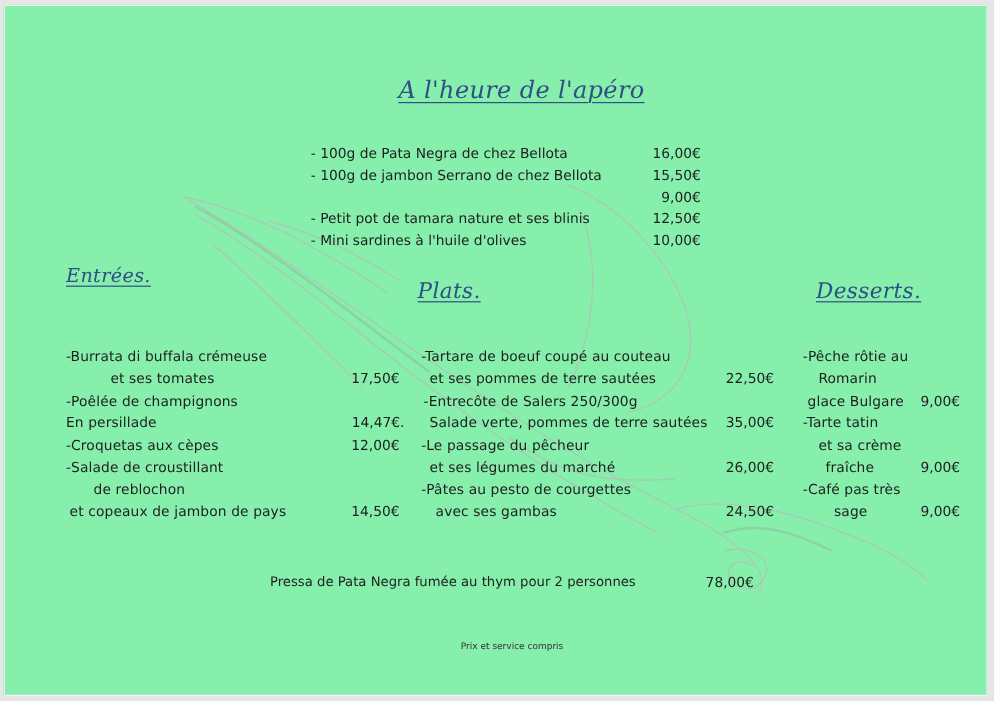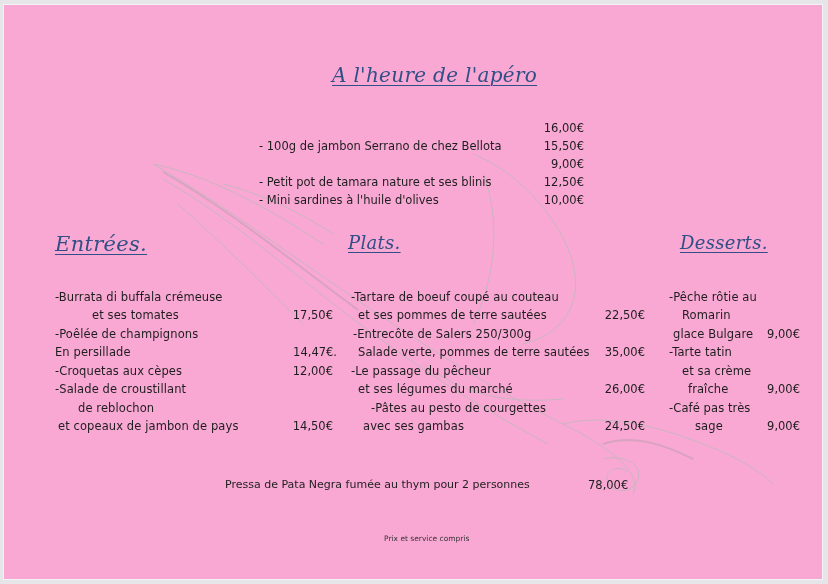--- a/index.html
+++ b/index.html
@@ -1,30 +1,30 @@
 <!DOCTYPE html>
 <html><head>
   <meta charset="utf-8">
   <style>
     * { box-sizing: border-box; margin: 0; padding: 0; }
     html, body { width: 828px; height: 584px; background: #e6e6e8; overflow: hidden; }
     body { position: relative; font-family: "DejaVu Sans", sans-serif; color: #1e1e1e; }
     .page {
       position: absolute; left: 3px; top: 4px; width: 820px; height: 576px;
-      background: #f9a8d4; overflow: hidden;
+      background: #86efac; overflow: hidden;
       box-shadow: inset 0 0 0 1px #f2f2f2;
     }
     .sketch { position: absolute; left: 0; top: 0; width: 820px; height: 576px; pointer-events: none; }
     .hdr {
       position: absolute; font-family: "DejaVu Serif", serif; font-style: italic;
       color: #2f4f86; text-decoration: underline; text-decoration-thickness: 1px;
       text-underline-offset: 3px; letter-spacing: 0.3px; white-space: nowrap;
     }
     .hdr-apero { left: 329px; top: 59px; font-size: 20px; }
-    .hdr-entrees { left: 52px; top: 228px; font-size: 21px; }
+    .hdr-entrees { left: 52px; top: 216px; font-size: 16px; }
     .hdr-plats { left: 345px; top: 228px; font-size: 18px; }
     .hdr-desserts { left: 677px; top: 228px; font-size: 18px; }
 
     .t { position: absolute; font-size: 11.5px; white-space: nowrap; line-height: 14px; letter-spacing: 0.1px; }
     .p { position: absolute; font-size: 11.5px; white-space: nowrap; line-height: 14px; text-align: right; }
 
     .apero-line { position: absolute; left: 256px; width: 325px; height: 18px; font-size: 11.5px; line-height: 14px; }
     .apero-line .lbl { position: absolute; left: 0; top: 0; white-space: nowrap; }
     .apero-line .pr { position: absolute; right: 0; top: 0; white-space: nowrap; }
 
@@ -53,20 +53,21 @@
     <g fill="none" stroke="#9a9a9a" stroke-width="2" opacity="0.35">
       <path d="M160 168 C 230 208, 295 262, 355 306"></path>
       <path d="M600 440 C 630 430, 660 440, 690 455"></path>
     </g>
   </svg>
 
   <div class="hdr hdr-apero">A l'heure de l'apéro</div>
 
   <div>
     <div class="apero-line" style="top:117px">
+      <span class="lbl">- 100g de Pata Negra de chez Bellota</span>
       <span class="pr">16,00€</span>
     </div>
     <div class="apero-line" style="top:135px">
       <span class="lbl">- 100g de jambon Serrano de chez Bellota</span>
       <span class="pr">15,50€</span>
     </div>
     <div class="apero-line" style="top:153px">
       <span class="pr">9,00€</span>
     </div>
     <div class="apero-line" style="top:171px">
@@ -99,21 +100,21 @@
   <div>
     <div class="t" style="left:348px;top:286px">-Tartare de boeuf coupé au couteau</div>
     <div class="t" style="left:355px;top:304px">et ses pommes de terre sautées</div>
     <div class="p" style="right:178px;top:304px">22,50€</div>
     <div class="t" style="left:350px;top:323px">-Entrecôte de Salers 250/300g</div>
     <div class="t" style="left:355px;top:341px">Salade verte, pommes de terre sautées</div>
     <div class="p" style="right:178px;top:341px">35,00€</div>
     <div class="t" style="left:348px;top:360px">-Le passage du pêcheur</div>
     <div class="t" style="left:355px;top:378px">et ses légumes du marché</div>
     <div class="p" style="right:178px;top:378px">26,00€</div>
-    <div class="t" style="left:368px;top:397px">-Pâtes au pesto de courgettes</div>
+    <div class="t" style="left:348px;top:397px">-Pâtes au pesto de courgettes</div>
     <div class="t" style="left:360px;top:415px">avec ses gambas</div>
     <div class="p" style="right:178px;top:415px">24,50€</div>
   </div>
 
   <div class="hdr hdr-desserts">Desserts.</div>
   <div>
     <div class="t" style="left:666px;top:286px">-Pêche rôtie au</div>
     <div class="t" style="left:679px;top:304px">Romarin</div>
     <div class="t" style="left:670px;top:323px">glace Bulgare</div>
     <div class="p" style="right:23px;top:323px">9,00€</div>

